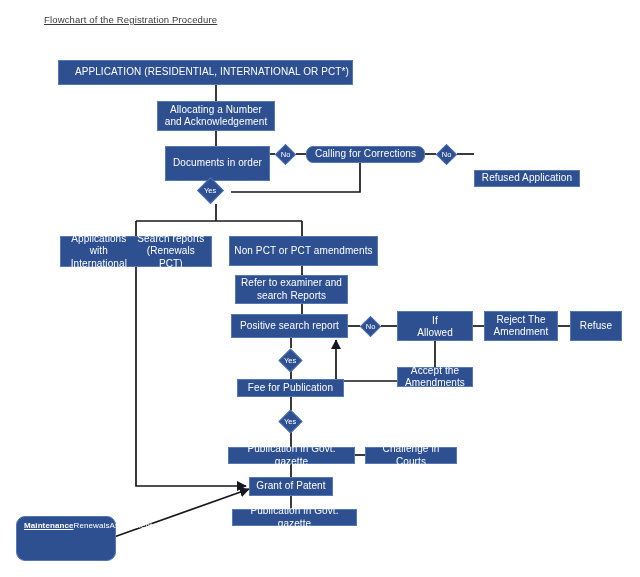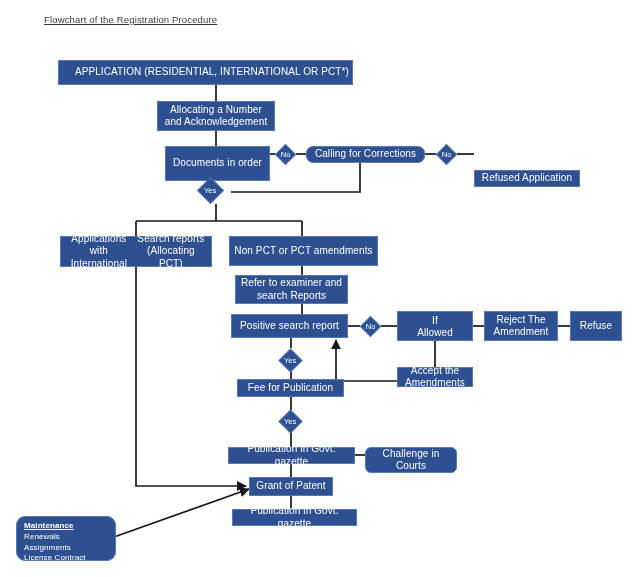--- a/index.html
+++ b/index.html
@@ -46,21 +46,20 @@
     font-size: 10px;
     justify-content: flex-end;
     padding-left: 11px;
   }
   .node.rounded {
     border-radius: 9px;
     justify-content: flex-start;
     text-align: left;
     padding: 4px 7px;
     align-items: flex-start;
-    flex-direction: column;
     font-size: 8px;
     line-height: 1.35;
   }
   .node.rounded .hdr {
     font-weight: bold;
     text-decoration: underline;
   }
   .diamond {
     position: absolute;
     box-sizing: border-box;
@@ -190,21 +189,21 @@
   <div class="node" style="left:474px; top:146px; width:106px; height:17px;margin-top:24px;">
     <span>Refused Application</span>
   </div>
 
   <div class="diamond" style="left:201px; top:181px; width:19px; height:19px;">
     <span>Yes</span>
   </div>
 
   <div class="node" style="left:60px; top:236px; width:152px; height:31px; flex-direction:row;">
     <span>Applications with International</span>
-    <span>Search reports (Allocating PCT)</span>
+    <span>Search reports (Renewals PCT)</span>
   </div>
 
   <div class="node" style="left:229px; top:236px; width:149px; height:30px;">
     <span>Non PCT or PCT amendments</span>
   </div>
 
   <div class="node" style="left:231px; top:314px; width:117px; height:24px;">
     <span>Positive search report</span>
   </div>
 
@@ -245,21 +244,21 @@
   </div>
 
   <div class="diamond" style="left:282px; top:413px; width:17px; height:17px;">
     <span>Yes</span>
   </div>
 
   <div class="node" style="left:228px; top:447px; width:127px; height:17px;">
     <span>Publication in Govt. gazette</span>
   </div>
 
-  <div class="node" style="left:365px; top:447px; width:92px; height:26px;border-radius:6px;">
+  <div class="node" style="left:365px; top:447px; width:92px; height:17px;">
     <span>Challenge in Courts</span>
   </div>
 
   <div class="node" style="left:249px; top:477px; width:84px; height:19px;">
     <span>Grant of Patent</span>
   </div>
 
   <div class="node" style="left:232px; top:509px; width:125px; height:17px;">
     <span>Publication in Govt. gazette</span>
   </div>

